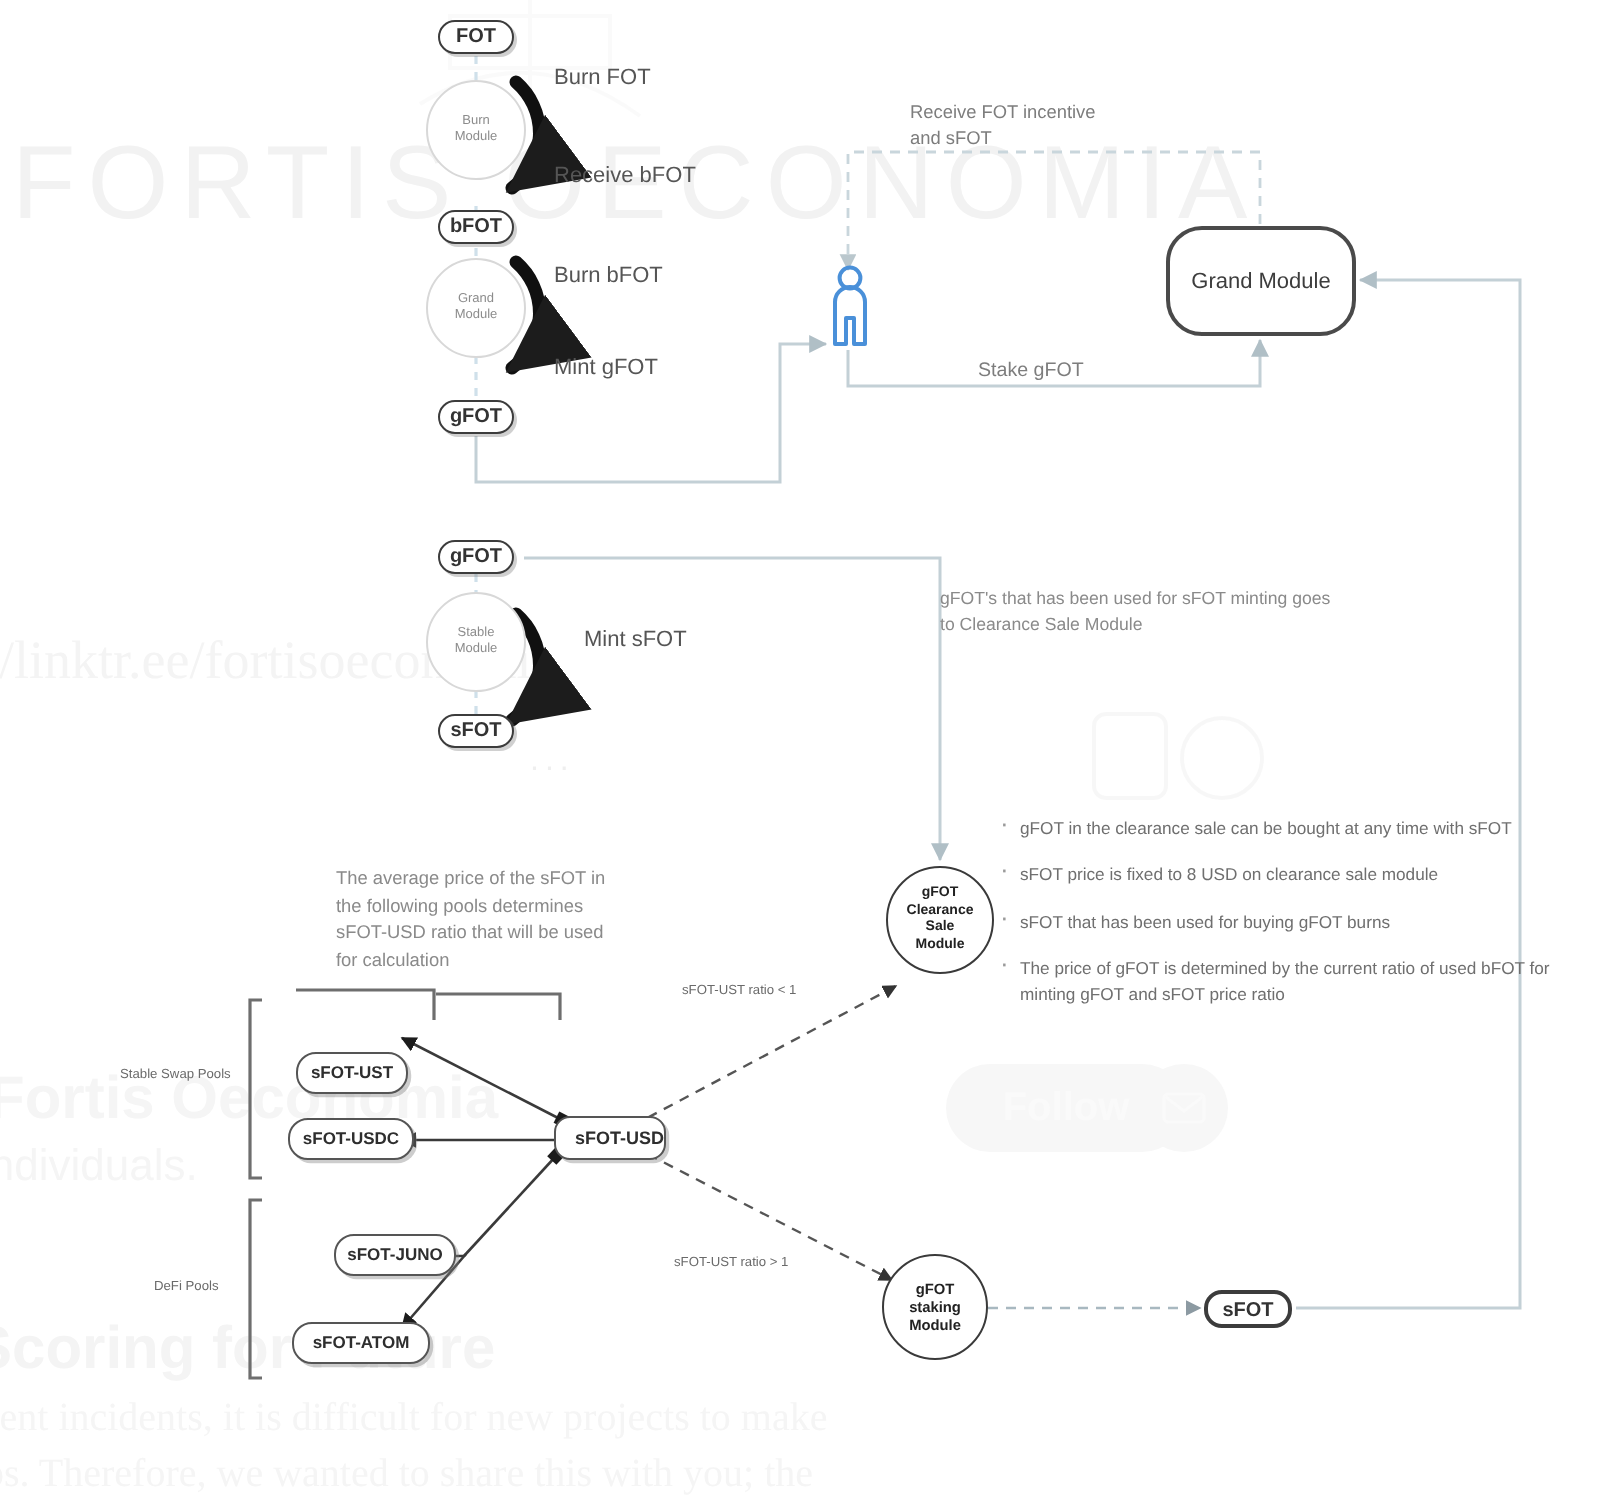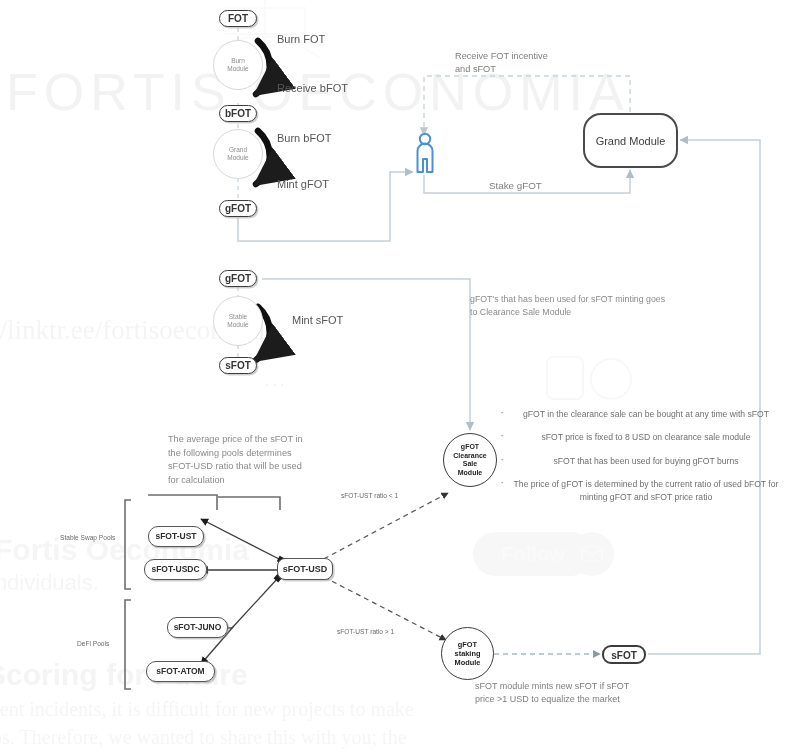--- a/index.html
+++ b/index.html
@@ -89,41 +89,41 @@
 
   .poolpill{
     border:1.4px solid #555;border-radius:10px;background:#fff;
     height:21px;line-height:19px;text-align:center;
     font-size:8.5px;font-weight:bold;color:#2e2e2e;
     box-shadow:1.6px 1.6px 0 rgba(130,130,130,.40);
     font-family:"Liberation Sans",sans-serif;
   }
   .usdpill{
     border:1.4px solid #555;border-radius:8px;background:#fff;
-    height:22px;line-height:20px;text-align:center;
+    height:22px;line-height:20px;text-align:right;
     font-size:9px;font-weight:bold;color:#2e2e2e;
     box-shadow:1.6px 1.6px 0 rgba(130,130,130,.40);
     font-family:"Liberation Sans",sans-serif;
   }
 
   
   .lbl{position:absolute;color:#5a5a5a;font-family:"Liberation Sans",sans-serif;white-space:pre;}
   .lbl-flow{font-size:11px;color:#555;}
   .lbl-note{font-size:8.8px;color:#8a8a8a;line-height:12.5px;text-align:left;}
   .lbl-ratio{font-size:6.6px;color:#6a6a6a;}
   .lbl-group{font-size:6.6px;color:#6a6a6a;}
   .lbl-desc{font-size:9px;color:#7d7d7d;line-height:13px;}
 
   
   .bullets{position:absolute;left:497px;top:408px;width:285px;}
   .bullets li{
     font-size:8.6px;color:#6f6f6f;line-height:12.4px;
     margin-bottom:11px;font-family:"Liberation Sans",sans-serif;
   }
-  .bullets ul{margin:0;padding-left:13px;list-style:none;text-align:center;}
+  .bullets ul{margin:0;padding-left:13px;list-style:none;}
   .bullets li{position:relative;}
   .bullets li:before{content:"\00b7";position:absolute;left:-10px;top:-2px;font-size:13px;color:#9a9a9a;}
   .bullets li .ind{display:block;padding-left:6px;}
 </style>
 </head>
 <body>
 
 <div id="stage">
 
   <div class="wm wm-brand">FORTIS OECONOMIA</div>
@@ -313,22 +313,20 @@
 
   <div class="lbl lbl-note" style="left: 470px; top: 293px; width: 210px; white-space: pre-line;">gFOT's that has been used for sFOT minting goes
 to Clearance Sale Module</div>
 
   <div class="lbl lbl-ratio" style="left:341px;top:492px;">sFOT-UST ratio &lt; 1</div>
   <div class="lbl lbl-ratio" style="left:337px;top:628px;">sFOT-UST ratio &gt; 1</div>
 
   <div class="lbl lbl-group" style="left:60px;top:534px;">Stable Swap Pools</div>
   <div class="lbl lbl-group" style="left:77px;top:640px;">DeFi Pools</div>
 
-  <div class="lbl lbl-desc" style="left:475px;top:680px;width:210px;white-space:pre-line;">sFOT  module mints new sFOT if sFOT
-price &gt;1 USD to equalize the market</div>
 
   <div class="bullets">
     <ul id="bullet-list">
         <li><span>gFOT in the clearance sale can be bought at any time with sFOT</span></li>
         <li><span>sFOT price is fixed to 8 USD on clearance sale module</span></li>
         <li><span>sFOT that has been used for buying gFOT burns</span></li>
         <li><span>The price of gFOT is determined by the current ratio of used bFOT for minting gFOT and sFOT price ratio</span></li>
       </ul>
   </div>
 

